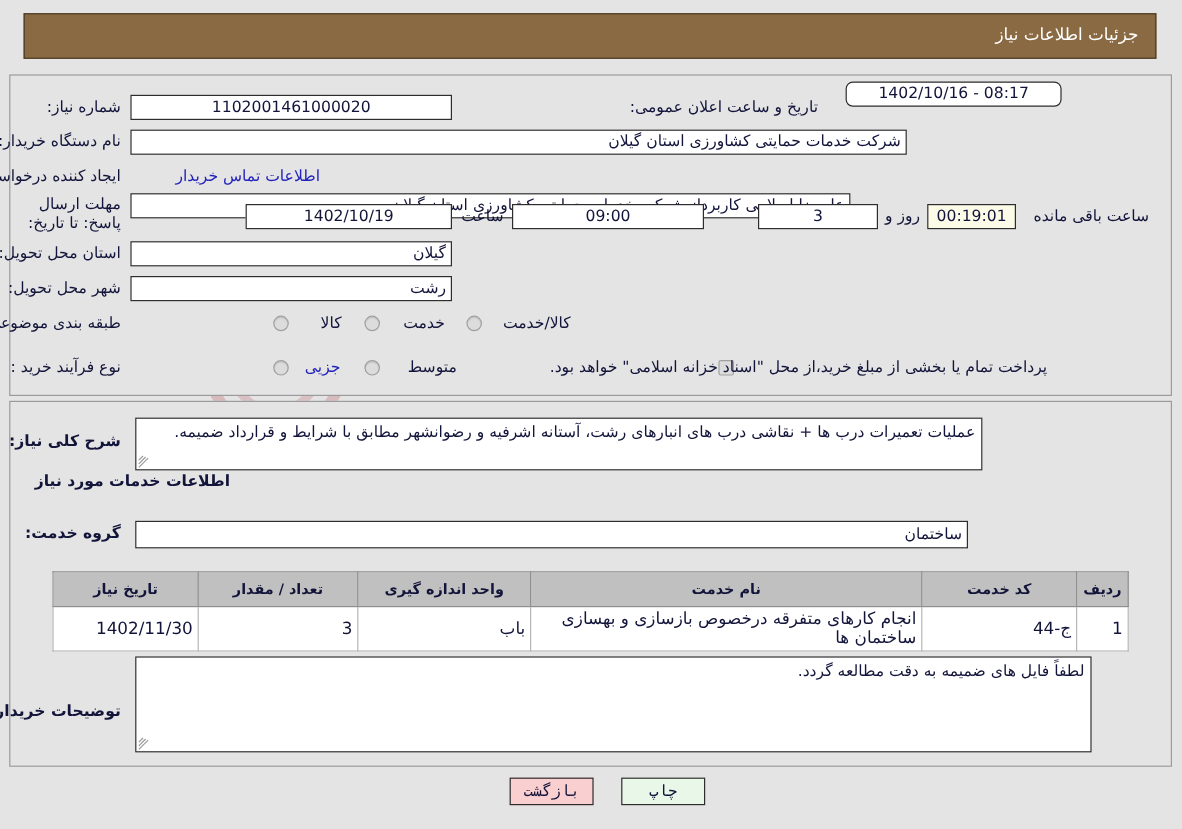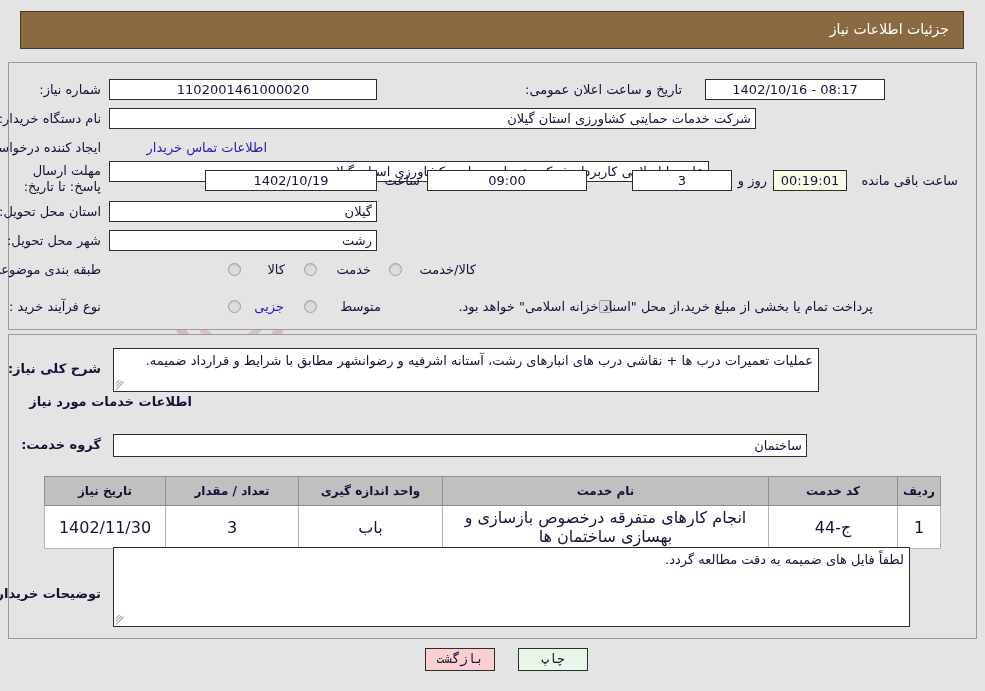--- a/index.html
+++ b/index.html
@@ -181,22 +181,21 @@
     height: 24px;
     padding: 2px 4px;
     text-align: center;
     color: #12143a;
   }
   .tbl td {
     background: #ffffff;
     border: 1px solid #b6b6b6;
     height: 24px;
     padding: 2px 4px;
-    text-align: center;
-    font-size: 16px;
+    font-size: 14px;
   }
 
   
   .btn {
     position: absolute;
     height: 23px;
     border: 1px solid #2d2d2d;
     box-sizing: border-box;
     font-size: 13px;
     color: #12143a;
@@ -226,21 +225,21 @@
     <div class="header-title">جزئیات اطلاعات نیاز</div>
   </div>
 
   <div class="panel" id="panel-top"></div>
 
   <div class="lbl" style="right:884px; top:82px;">شماره نیاز:</div>
   <div class="fld center" style="right:608px; top:79px; width:268px;">1102001461000020</div>
 
   <div class="lbl" style="right:303px; top:82px;">تاریخ و ساعت اعلان عمومی:</div>
 
-  <div class="fld center" style="left:705px; top:79px; width:180px;">08:17 - 1402/10/16</div>
+  <div class="fld center" style="left:705px; top:68px; width:180px;border-radius:6px;">08:17 - 1402/10/16</div>
 
   <div class="lbl" style="right:884px; top:111px;">نام دستگاه خریدار:</div>
   <div class="fld" style="right:229px; top:108px; width:647px;">شرکت خدمات حمایتی کشاورزی استان گیلان</div>
 
   <div class="lbl" style="right:884px; top:140px;">ایجاد کننده درخواست:</div>
   <div class="fld" style="right:276px; top:137px; width:600px;margin-top:24px;">علیرضا اسلامی کاربرداز شرکت خدمات حمایتی کشاورزی استان گیلان</div>
   <div class="lbl lbl-blue" style="right:718px; top:140px;">اطلاعات تماس خریدار</div>
 
   <div class="lbl" style="right:884px; top:163px; line-height:16px; white-space:normal; width:94px; text-align:right;">مهلت ارسال پاسخ: تا تاریخ:</div>
   <div class="fld center" style="right:608px; top:170px; width:172px;">1402/10/19</div>

